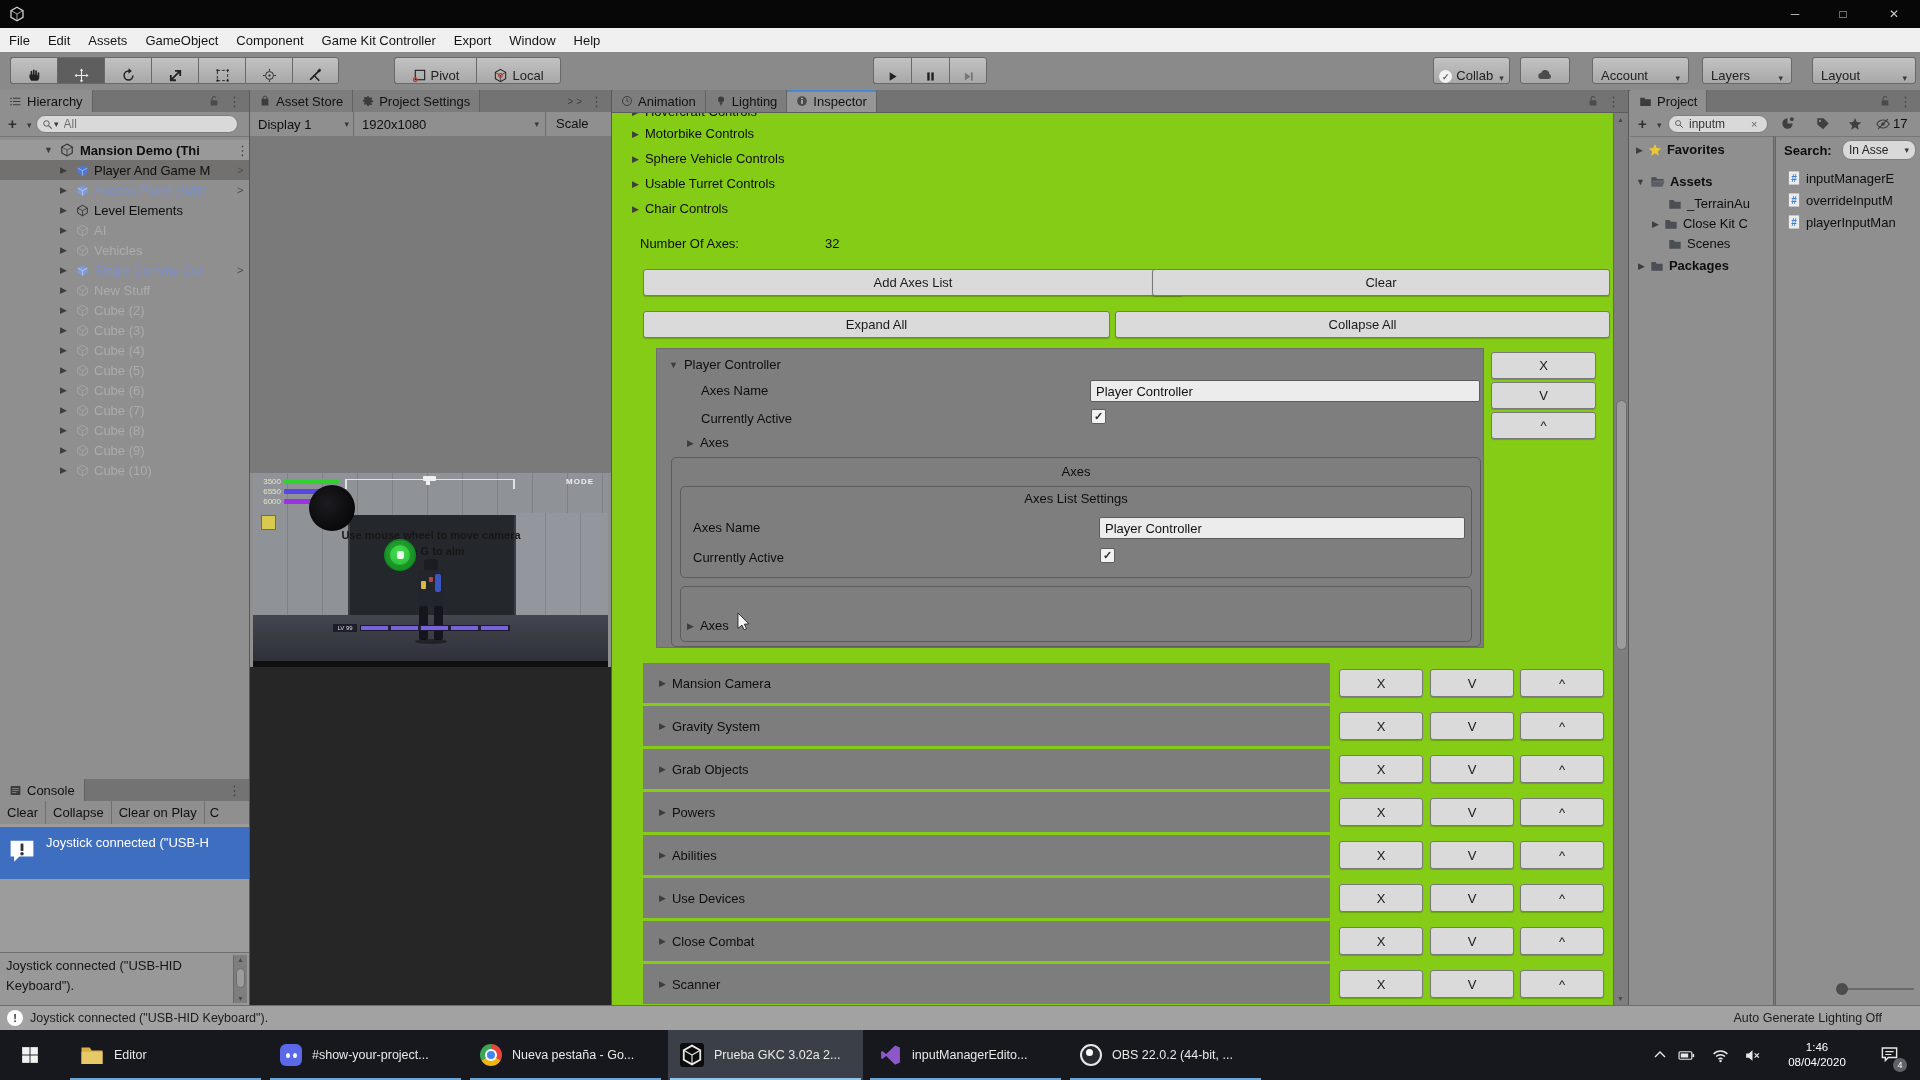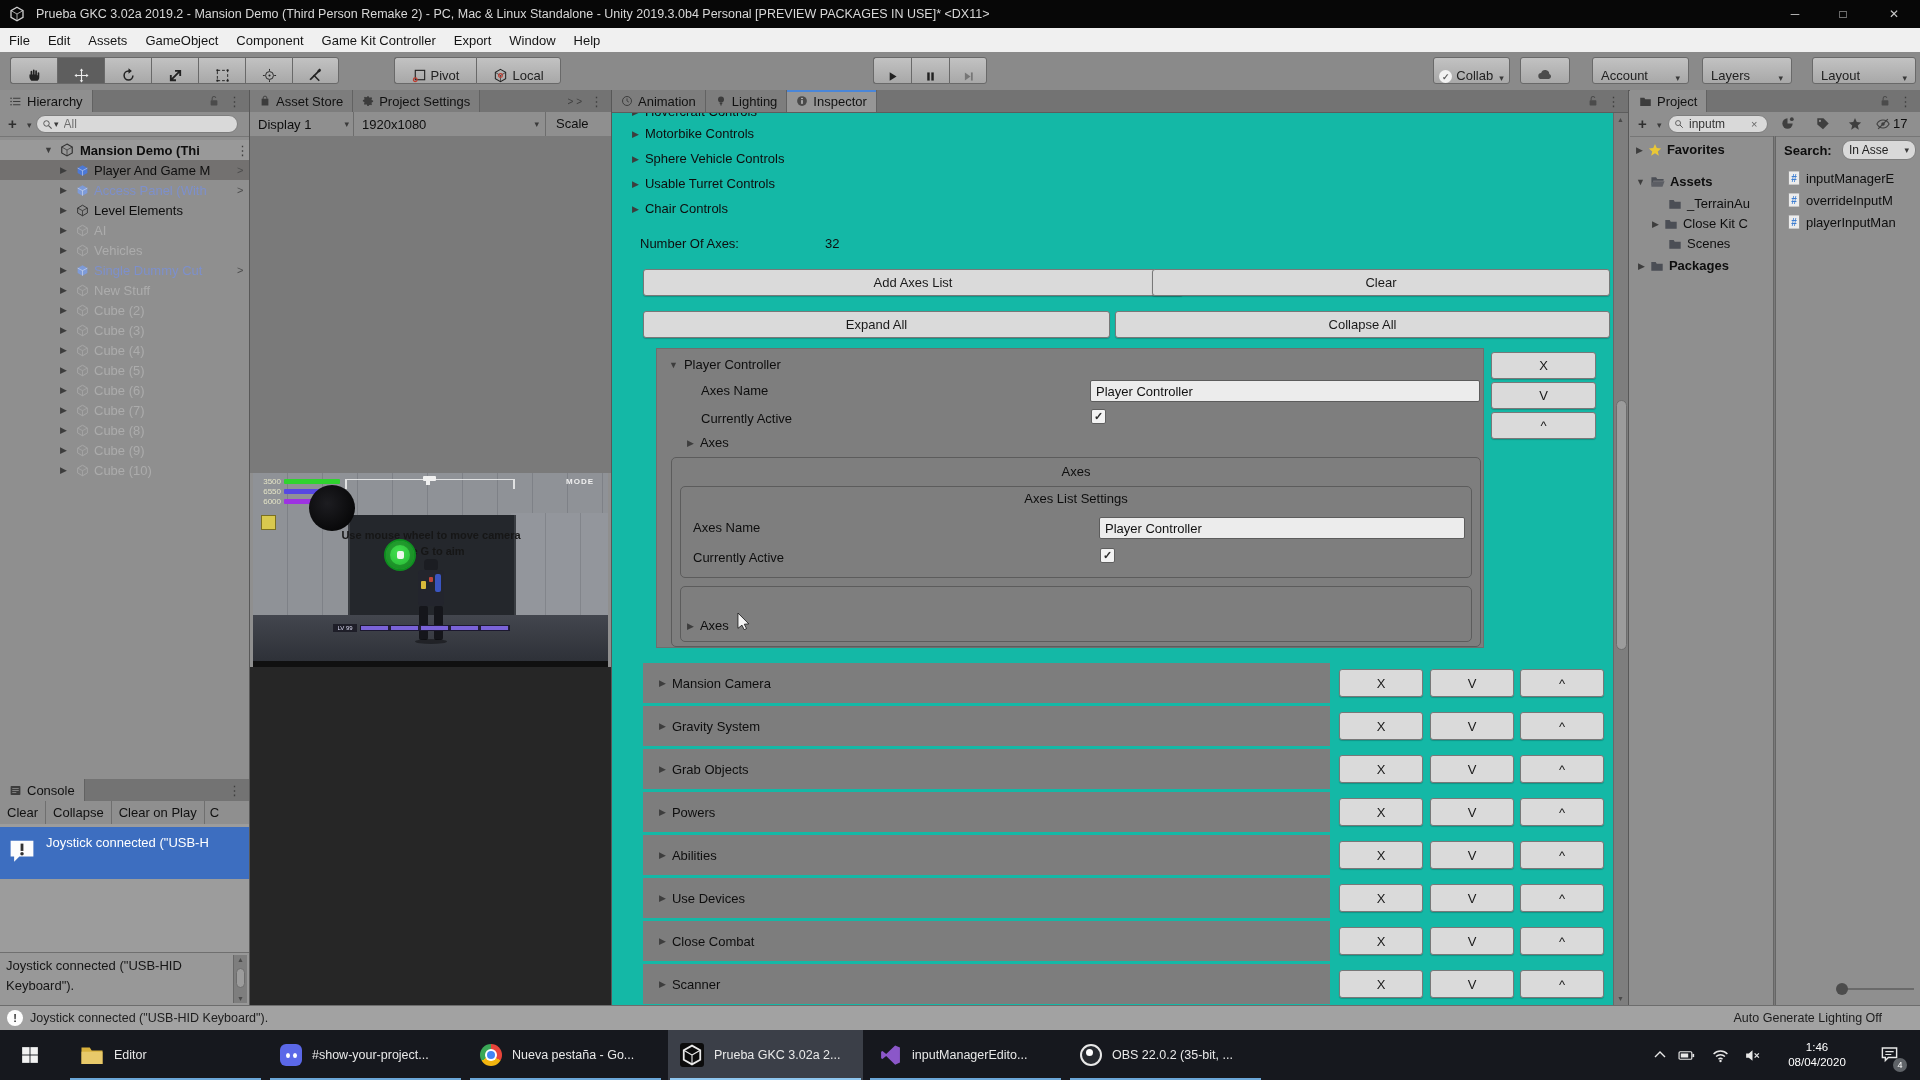--- a/index.html
+++ b/index.html
@@ -253,21 +253,20 @@
       </symbol>
 </defs>
 </svg>
 
 <div class="screen">
 
   <div class="r titlebar">
     <svg class="r ic" style="left:9px;top:6px;color:#cfcfcf" width="16" height="16">
         <use href="#sy-unity"></use>
       </svg>
-    <div class="r tb-title">Prueba GKC 3.02a 2019.2 - Mansion Demo (Third Person Remake 2) - PC, Mac &amp; Linux Standalone - Unity 2019.3.0b4 Personal [PREVIEW PACKAGES IN USE]* &lt;DX11&gt;</div>
     <div class="r wbtn" style="left:1772px">
         <span>─</span>
       </div>
     <div class="r wbtn" style="left:1820px">
         <span>□</span>
       </div>
     <div class="r wbtn" style="left:1868px;width:52px">
         <span>✕</span>
       </div>
   </div>
@@ -602,21 +601,21 @@
         <div class="r" style="left:21px;top:47px;width:9px;height:34px;background:#15161b;border-radius:2px"></div>
         <div class="r" style="left:2px;top:80px;width:32px;height:5px;background:rgba(0,0,0,.4);border-radius:50%"></div>
       </div>
 
       <div class="r" style="left:80px;top:151px;width:24px;height:8px;background:#1e1e28;display:flex;align-items:center;justify-content:center;font-size:6px;color:#d8d8f0">LV 99</div>
       <div class="r" style="left:107px;top:152px;width:150px;height:6px;background:repeating-linear-gradient(90deg,#7a63d8 0 27px,#241f3a 27px 30px);border:1px solid #1c1830;box-sizing:border-box"></div>
     </div>
     <div class="r" style="left:0;top:577px;right:0;bottom:0;background:#262626"></div>
   </div>
 
-  <div class="r panel" style="left:612px;top:90px;width:1017px;height:915px;background:#14b8a6;border-right:1px solid #585858">
+  <div class="r panel" style="left:612px;top:90px;width:1017px;height:915px;background:#84cc16;border-right:1px solid #585858">
     <div class="r tabbar">
       <div class="tab">
         <svg class="ic" width="12" height="12" style="color:#3c3c3c">
             <use href="#sy-clock"></use>
           </svg>
         <span>Animation</span>
       </div>
       <div class="tab">
         <svg class="ic" width="12" height="12" style="color:#3c3c3c">
             <use href="#sy-bulb"></use>
@@ -1040,21 +1039,21 @@
     </div>
     <div class="r titem" style="left:868px;width:195px">
       <svg class="ic" width="22" height="22">
           <use href="#sy-vs"></use>
         </svg>
       <span class="tlabel">inputManagerEdito...</span>
       <div class="tline"></div>
     </div>
     <div class="r titem" style="left:1068px;width:195px">
       <div class="obs-ic"></div>
-      <span class="tlabel">OBS 22.0.2 (35-bit, ...</span>
+      <span class="tlabel">OBS 22.0.2 (44-bit, ...</span>
       <div class="tline"></div>
     </div>
     <svg class="r ic tray" style="left:1652px;top:17px" width="16" height="16">
         <use href="#sy-chevup"></use>
       </svg>
     <svg class="r ic tray" style="left:1678px;top:17px" width="17" height="17">
         <use href="#sy-battery"></use>
       </svg>
     <svg class="r ic tray" style="left:1712px;top:17px" width="17" height="17">
         <use href="#sy-wifi"></use>

